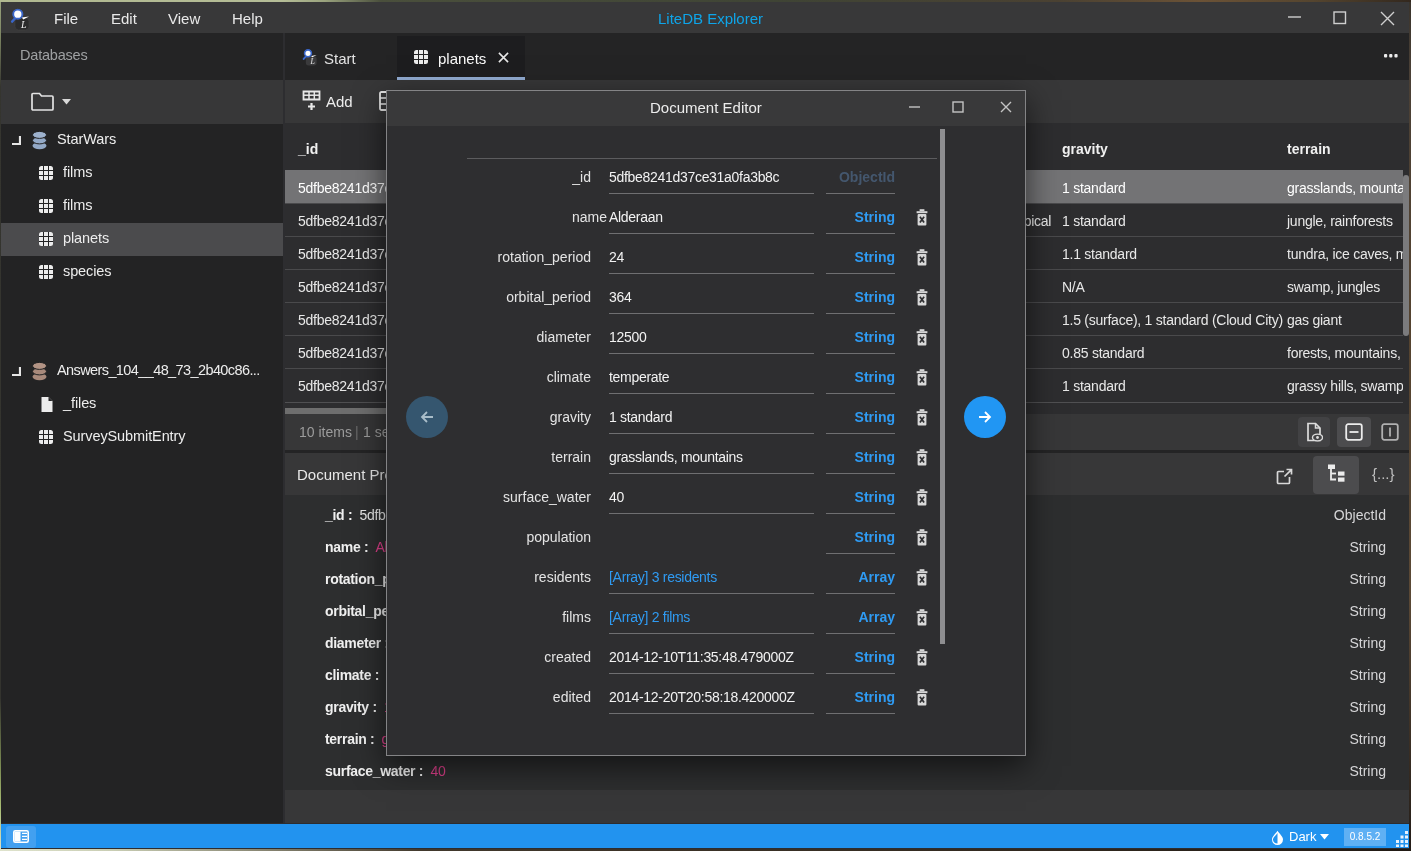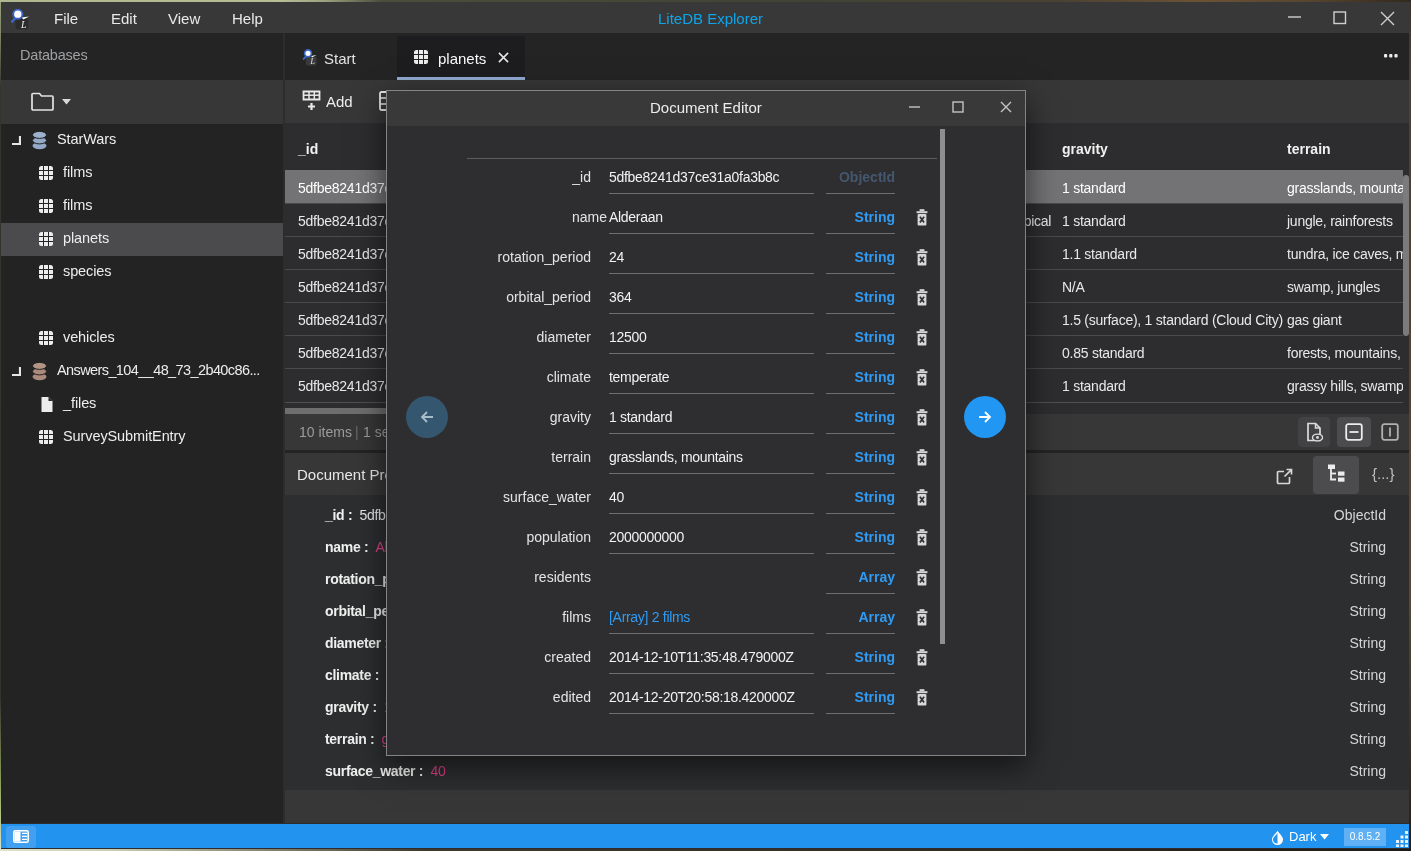--- a/index.html
+++ b/index.html
@@ -123,24 +123,20 @@
           <span class="gicon" style="left:38px;top:9px"></span>
           <span class="lbl" style="left:62px">films</span>
         </div>
     <div class="trow" style="top:99px">
           <span class="gicon" style="left:38px;top:9px"></span>
           <span class="lbl" style="left:62px">planets</span>
         </div>
     <div class="trow" style="top:132px">
           <span class="gicon" style="left:38px;top:9px"></span>
           <span class="lbl" style="left:62px">species</span>
-        </div>
-    <div class="trow" style="top:198px">
-          <span class="gicon" style="left:38px;top:9px"></span>
-          <span class="lbl" style="left:62px">vehicles</span>
         </div>
     <div class="trow" style="top:231px">
       <svg class="abs" style="left:11px;top:12px" width="9" height="9" viewBox="0 0 9 9">
             <path d="M8 0 V8 H0" fill="none" stroke="#e6e6e6" stroke-width="2.2"></path>
           </svg>
       <svg class="abs" style="left:31px;top:7px" width="15" height="19" viewBox="0 0 15 19">
         <ellipse cx="7.5" cy="14.8" rx="7" ry="3.5" fill="#a98a7b"></ellipse>
             <ellipse cx="7.5" cy="9.4" rx="7" ry="3.5" fill="#a98a7b" stroke="#232324" stroke-width="1"></ellipse>
             <ellipse cx="7.5" cy="3.9" rx="7" ry="3.5" fill="#b29384" stroke="#232324" stroke-width="1"></ellipse>
       </svg>
@@ -336,23 +332,23 @@
   <div class="fl" style="left:4px;top:318px">gravity</div>
       <div class="fv" style="top:318px">1 standard</div>
       <div class="ft" style="top:318px">String</div>
   <div class="fl" style="left:4px;top:358px">terrain</div>
       <div class="fv" style="top:358px">grasslands, mountains</div>
       <div class="ft" style="top:358px">String</div>
   <div class="fl" style="left:4px;top:398px">surface_water</div>
       <div class="fv" style="top:398px">40</div>
       <div class="ft" style="top:398px">String</div>
   <div class="fl" style="left:4px;top:438px">population</div>
-      <div class="fv" style="top:438px">2000000000</div>
       <div class="ft" style="top:438px">String</div>
   <div class="fl" style="left:4px;top:478px">residents</div>
+      <div class="fv blue" style="top:478px">[Array] 3 residents</div>
       <div class="ft" style="top:478px">Array</div>
   <div class="fl" style="left:4px;top:518px">films</div>
       <div class="fv blue" style="top:518px">[Array] 2 films</div>
       <div class="ft" style="top:518px">Array</div>
   <div class="fl" style="left:4px;top:558px">created</div>
       <div class="fv" style="top:558px">2014-12-10T11:35:48.479000Z</div>
       <div class="ft" style="top:558px">String</div>
   <div class="fl" style="left:4px;top:598px">edited</div>
       <div class="fv" style="top:598px">2014-12-20T20:58:18.420000Z</div>
       <div class="ft" style="top:598px">String</div>

